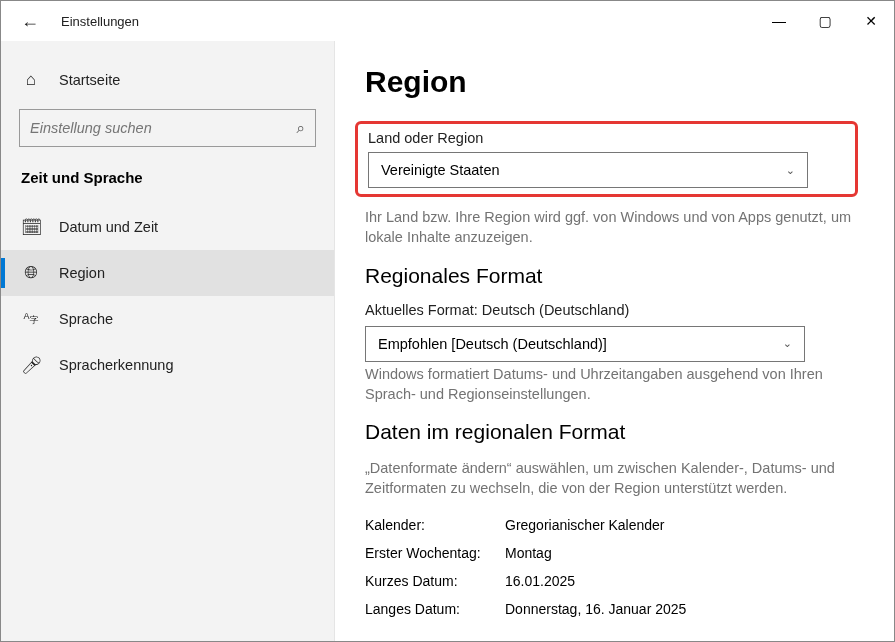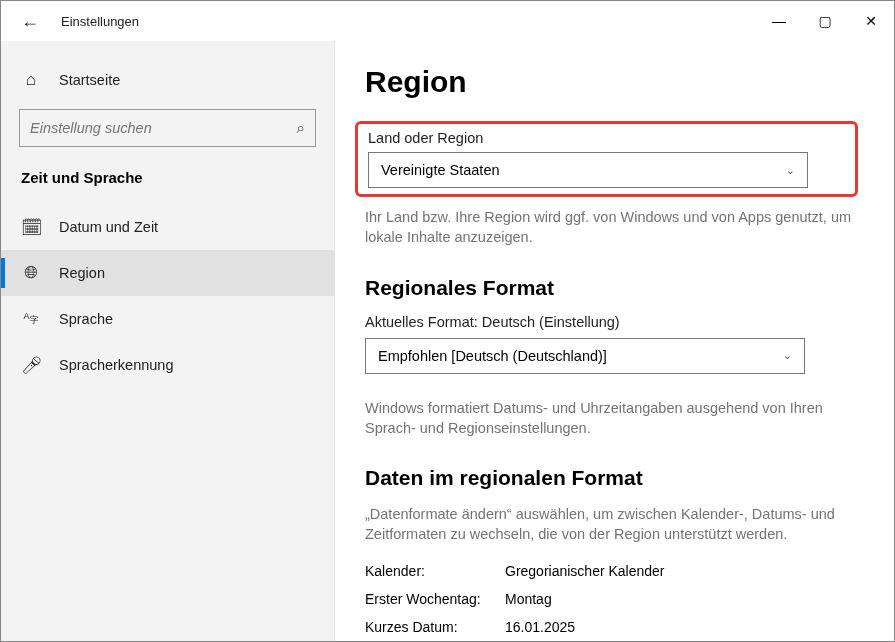--- a/index.html
+++ b/index.html
@@ -18,24 +18,24 @@
     .search { border:1px solid #999; height:38px; display:flex; align-items:center; padding:0 10px; margin:6px 0 12px; cursor:text; }
     .search input { border:none; outline:none; flex:1; font-size:14.5px; background:transparent; color:#4c1d95; font-style:italic; }
     .search .ic { font-size:15px; color:#555; }
     .section-title { font-weight:600; font-size:15px; padding:10px 2px 18px; }
     .nav { margin-left:-18px; margin-right:-18px; }
     .nav .item { padding-left:20px; position:relative; }
     .nav .item.active { background:#e1e1e1; }
     .nav .item.active::before { content:""; position:absolute; left:0; top:8px; bottom:8px; width:4px; background:#0078d4; }
     .main { flex:1; padding:24px 36px 0 30px; overflow:auto; }
     .main h1 { font-size:30px; font-weight:600; margin-bottom:22px; }
-    .main h2 { font-size:21px; font-weight:700; margin-top:28px; margin-bottom:14px; }
+    .main h2 { font-size:21px; font-weight:400; margin-top:16px; margin-bottom:14px; }
     .label { font-size:14.5px; margin-bottom:8px; color:#222; }
     .desc { font-size:14.5px; color:#737373; line-height:1.4; }
-    .select { border:1px solid #767676; height:36px; display:flex; align-items:center; justify-content:space-between; padding:0 12px; font-size:14.5px; margin-bottom:24px; cursor:pointer; width:440px; max-width:100%; }
+    .select { border:1px solid #767676; height:36px; display:flex; align-items:center; justify-content:space-between; padding:0 12px; font-size:14.5px; margin-bottom:2px; cursor:pointer; width:440px; max-width:100%; }
     .chev { font-size:11px; color:#555; }
     .highlight-group { border:3px solid #e53733; border-radius:6px; padding:6px 10px 4px; margin-bottom:10px; margin-left:-10px; }
     .highlight-group .label { margin-bottom:6px; }
     .datarows { margin-top:12px; }
     .datarows .row { display:flex; font-size:14px; line-height:2; }
     .datarows .row .k { width:140px; }
   </style>
 </head>
 <body>
 
@@ -94,21 +94,21 @@
       <div class="highlight-group">
         <div class="label">Land oder Region</div>
         <div class="select" style="margin-bottom:2px;">
           <span>Vereinigte Staaten</span>
           <span class="chev">⌄</span>
         </div>
       </div>
       <div class="desc">Ihr Land bzw. Ihre Region wird ggf. von Windows und von Apps genutzt, um lokale Inhalte anzuzeigen.</div>
 
       <h2>Regionales Format</h2>
-      <div class="label">Aktuelles Format: Deutsch (Einstellung)</div>
+      <div class="label">Aktuelles Format: Deutsch (Deutschland)</div>
       <div class="select">
         <span>Empfohlen [Deutsch (Deutschland)]</span>
         <span class="chev">⌄</span>
       </div>
       <div class="desc">Windows formatiert Datums- und Uhrzeitangaben ausgehend von Ihren Sprach- und Regionseinstellungen.</div>
 
       <h2>Daten im regionalen Format</h2>
       <div class="desc">„Datenformate ändern“ auswählen, um zwischen Kalender-, Datums- und Zeitformaten zu wechseln, die von der Region unterstützt werden.</div>
       <div class="datarows">
         <div class="row">

